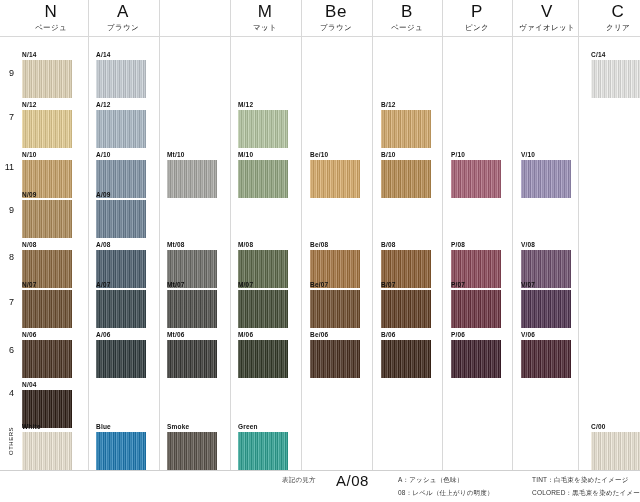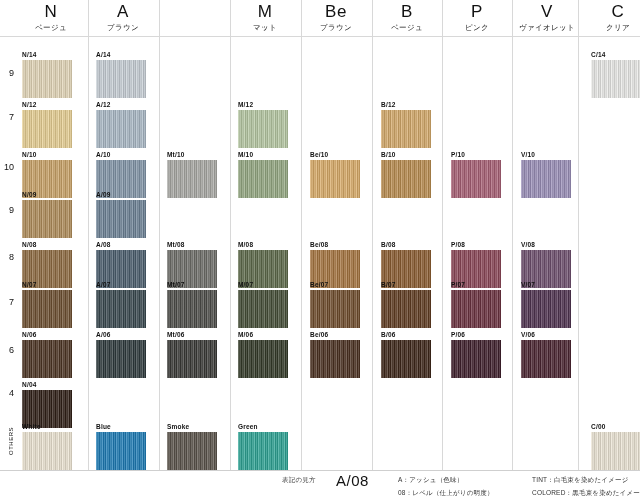--- a/index.html
+++ b/index.html
@@ -157,21 +157,21 @@
     <div class="vline" style="left: 159px; height: 470px;"></div>
     <div class="vline" style="left: 230px; height: 470px;"></div>
     <div class="vline" style="left: 301px; height: 470px;"></div>
     <div class="vline" style="left: 372px; height: 470px;"></div>
     <div class="vline" style="left: 442px; height: 470px;"></div>
     <div class="vline" style="left: 512px; height: 470px;"></div>
     <div class="vline" style="left: 578px; height: 470px;"></div>
     <div class="hline" style="left: 0px; top: 36px; width: 640px;"></div>
     <div class="level" style="left: 0px; top: 68px;">9</div>
     <div class="level" style="left: 0px; top: 112px;">7</div>
-    <div class="level" style="left: 0px; top: 162px;">10</div>
+    <div class="level" style="left: 0px; top: 162px;">11</div>
     <div class="level" style="left: 0px; top: 205px;">9</div>
     <div class="level" style="left: 0px; top: 252px;">8</div>
     <div class="level" style="left: 0px; top: 297px;">7</div>
     <div class="level" style="left: 0px; top: 345px;">6</div>
     <div class="level" style="left: 0px; top: 388px;">4</div>
     <div class="others-label" style="left: 8px; top: 455px;">OTHERS</div>
     <div class="code" style="left: 22px; top: 51px;">N/14</div>
     <div class="swatch" title="N/14" style="left: 22px; top: 60px; background: rgb(227, 214, 184);">
       <div class="fiber"></div>
       <div class="fiber2"></div>

